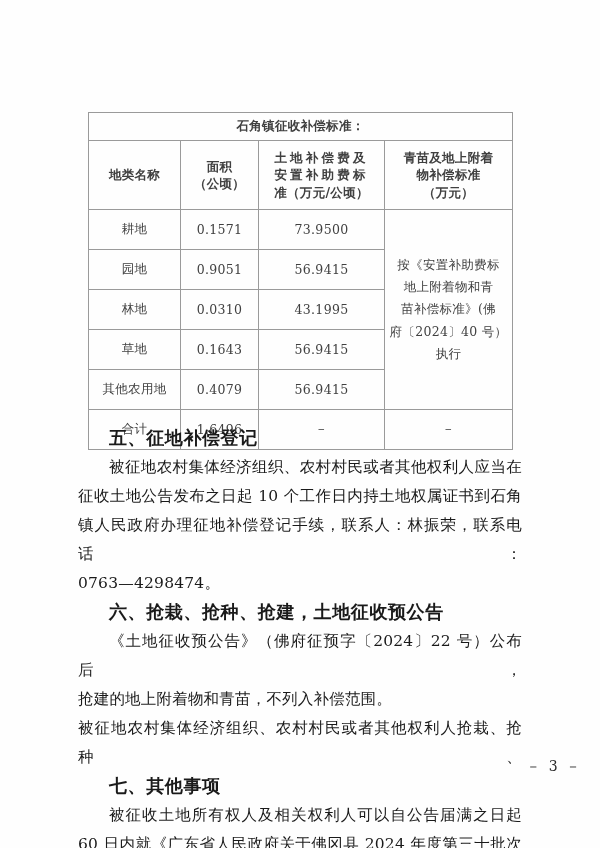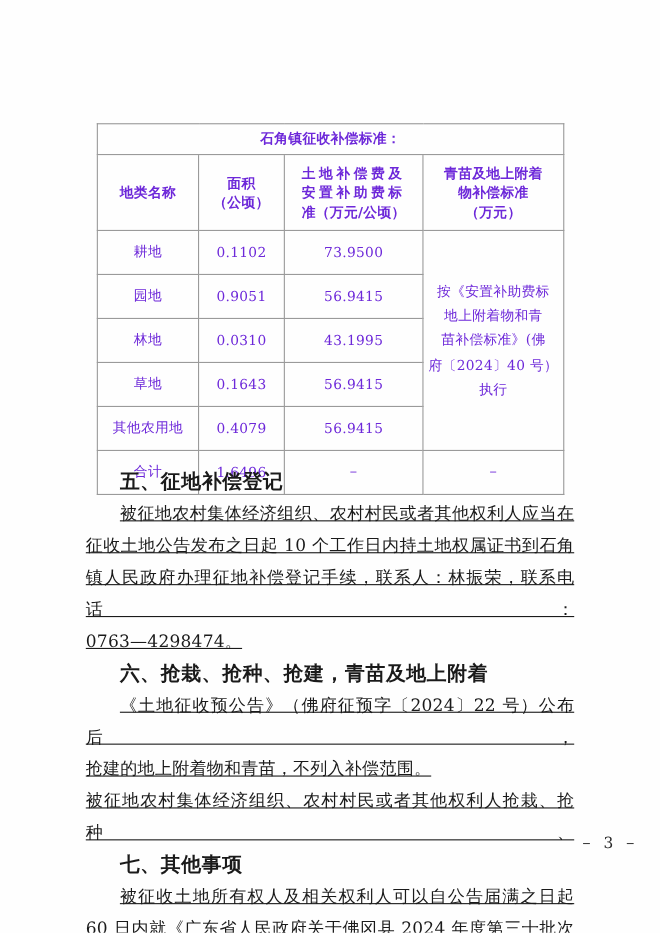--- a/index.html
+++ b/index.html
@@ -35,21 +35,21 @@
     border-collapse: collapse;
     width: 424px;
     table-layout: fixed;
     font-family: "DejaVu Serif", "Liberation Serif", serif;
   }
   table.comp td {
     border: 1px solid #9a9a9a;
     text-align: center;
     vertical-align: middle;
     font-size: 12.5px;
-    color: #6d28d9;
+    color: #404040;
     padding: 0 2px;
     letter-spacing: 0.3px;
   }
   td.title-cell {
     text-align: left;
     padding-left: 9px;
     font-weight: bold;
     font-size: 13px;
     height: 27px;
     letter-spacing: 1px;
@@ -99,21 +99,20 @@
     line-height: 29px;
     letter-spacing: 0.6px;
     text-indent: 31px;
     white-space: nowrap;
     font-family: Liberation Serif, serif;
   }
   .para {
     font-size: 15.5px;
     line-height: 29px;
     letter-spacing: 0.2px;
-    text-decoration: underline;
   }
   .para .ln {
     display: block;
     white-space: nowrap;
   }
   .para .ln.indent { text-indent: 31px; }
   .ln.justify {
     display: block;
     text-align: justify;
     text-align-last: justify;
@@ -165,21 +164,21 @@
           </td>
           <td class="hdr">
             <span>青苗及地上附着</span><br>
             <span>物补偿标准</span><br>
             <span>（万元）</span>
           </td>
         </tr>
 
         <tr>
           <td class="body-cell">耕地</td>
-          <td class="body-cell num">0.1102</td>
+          <td class="body-cell num">0.1571</td>
           <td class="body-cell num">73.9500</td>
           <td class="note" rowspan="5">
             <span>按《安置补助费标</span><br>
             <span>地上附着物和青</span><br>
             <span>苗补偿标准》(佛</span><br>
             <span>府〔2024〕40 号）</span><br>
             <span>执行</span>
           </td>
         </tr>
         <tr>
@@ -216,21 +215,21 @@
   <div class="content">
 
     <div class="sec-head">五、征地补偿登记</div>
     <div class="para">
       <span class="ln indent justify">被征地农村集体经济组织、农村村民或者其他权利人应当在</span>
       <span class="ln justify">征收土地公告发布之日起 10 个工作日内持土地权属证书到石角</span>
       <span class="ln justify">镇人民政府办理征地补偿登记手续，联系人：林振荣，联系电话：</span>
       <span class="ln">0763—4298474。</span>
     </div>
 
-    <div class="sec-head">六、抢栽、抢种、抢建，青苗及地上附着</div>
+    <div class="sec-head">六、抢栽、抢种、抢建，土地征收预公告</div>
     <div class="para">
       <span class="ln indent justify">《土地征收预公告》（佛府征预字〔2024〕22 号）公布后，</span>
       <span class="ln">抢建的地上附着物和青苗，不列入补偿范围。</span>
       <span class="ln justify">被征地农村集体经济组织、农村村民或者其他权利人抢栽、抢种、</span>
     </div>
 
     <div class="sec-head">七、其他事项</div>
     <div class="para">
       <span class="ln indent justify">被征收土地所有权人及相关权利人可以自公告届满之日起</span>
       <span class="ln justify">60 日内就《广东省人民政府关于佛冈县 2024 年度第三十批次城</span>

